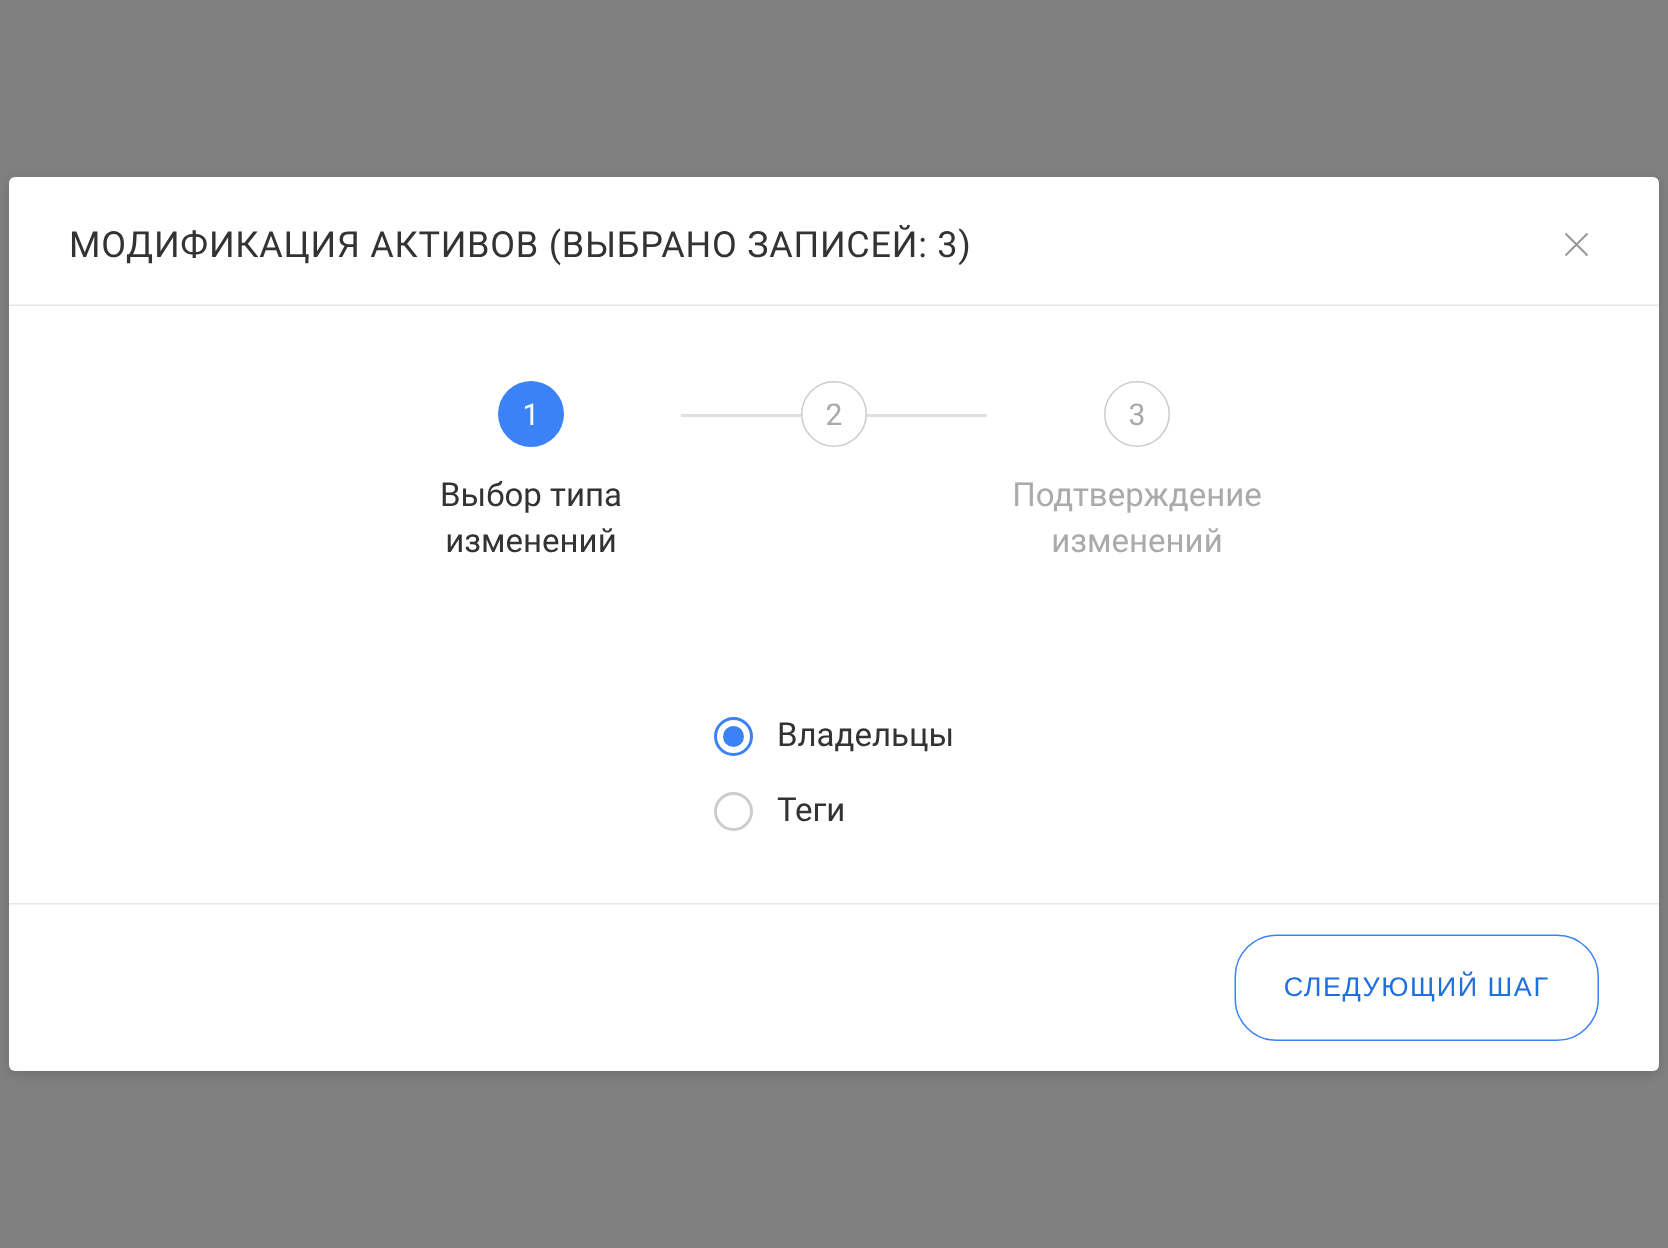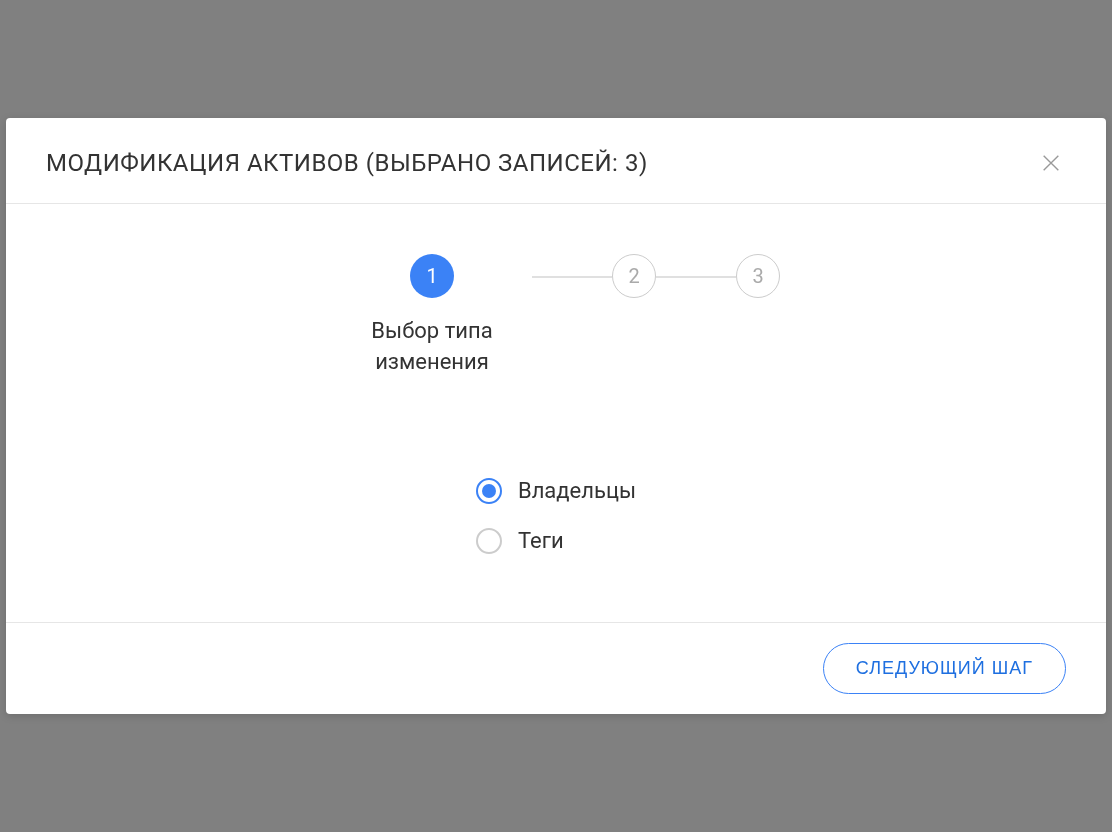--- a/index.html
+++ b/index.html
@@ -156,21 +156,21 @@
       display: flex;
       justify-content: flex-end;
     }
     .next-btn {
       background: #fff;
       border: 1.5px solid #3b82f6;
       color: #1e6fe0;
       font-size: 18px;
       font-weight: 500;
       letter-spacing: 1px;
-      padding: 14px 32px;
+      padding: 24px 32px;
       border-radius: 28px;
       cursor: pointer;
     }
   </style>
 </head>
 <body>
 
 <div class="modal">
   <div class="modal-header">
     <h1 class="modal-title">МОДИФИКАЦИЯ АКТИВОВ (ВЫБРАНО ЗАПИСЕЙ: 3)</h1>
@@ -178,29 +178,30 @@
       <svg viewBox="0 0 24 24" fill="none">
         <path d="M4 4 L20 20 M20 4 L4 20"></path>
       </svg>
     </button>
   </div>
 
   <div class="modal-body">
     <div class="stepper">
       <div class="step active">
         <div class="step-circle">1</div>
-        <div class="step-label">Выбор типа изменения</div>
+        <div class="step-label">Выбор типа изменений</div>
       </div>
       <div class="step-connector"></div>
       <div class="step inactive">
         <div class="step-circle">2</div>
       </div>
       <div class="step-connector"></div>
       <div class="step inactive">
         <div class="step-circle">3</div>
+        <div class="step-label">Подтверждение изменений</div>
       </div>
     </div>
 
     <div class="radio-group">
       <div class="radio-item selected">
         <div class="radio-circle"></div>
         <span class="radio-label">Владельцы</span>
       </div>
       <div class="radio-item">
         <div class="radio-circle"></div>

